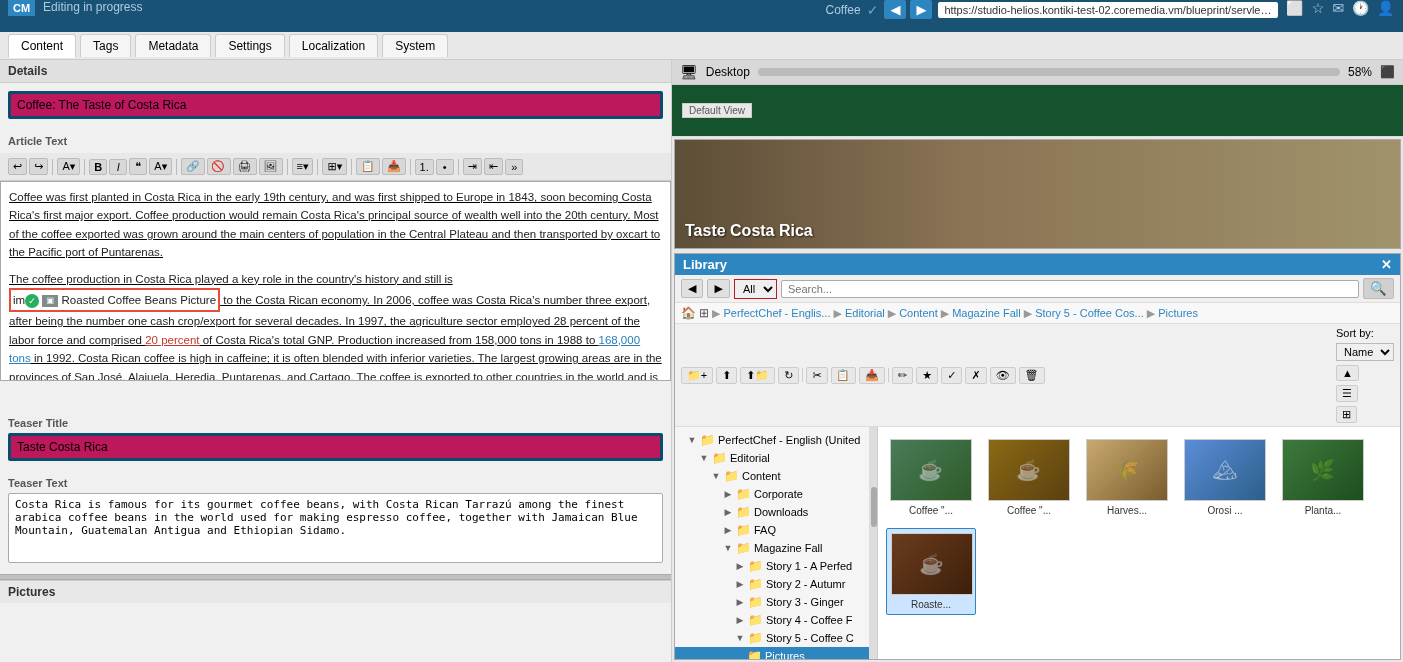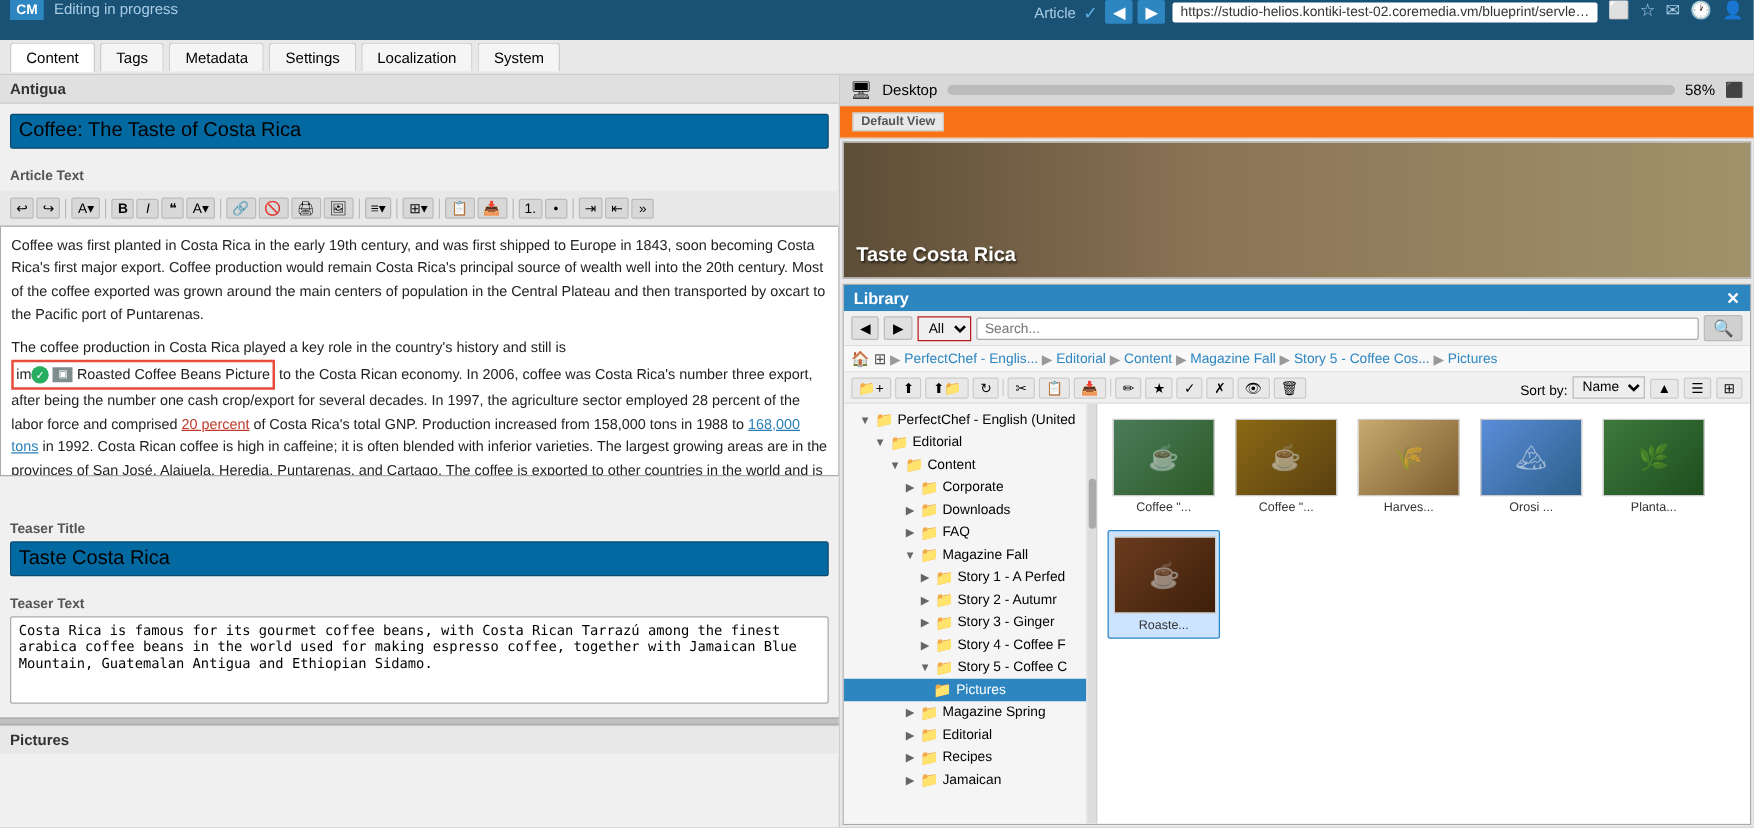--- a/index.html
+++ b/index.html
@@ -31,21 +31,21 @@
     .main { display: flex; height: calc(662px - 32px - 28px); }
 
     
     .left-panel { width: 672px; background: #f0f0f0; display: flex; flex-direction: column; border-right: 1px solid #ccc; overflow: hidden; }
 
     .section-header { background: #e0e0e0; padding: 4px 8px; font-size: 12px; font-weight: bold; color: #333; border-bottom: 1px solid #ccc; }
 
     
     .field-group { padding: 8px; }
     .field-label { font-size: 11px; color: #555; margin-bottom: 4px; font-weight: bold; }
-    .field-input { width: 100%; border: 1px solid #0c4a6e; padding: 4px 6px; font-size: 16px; background: #0369a1; border-radius: 2px; }
+    .field-input { width: 100%; border: 3px solid #0c4a6e; padding: 4px 6px; font-size: 12px; background: #be185d; border-radius: 2px; }
 
     
     .text-toolbar { display: flex; align-items: center; padding: 4px 8px; background: #e8e8e8; border-bottom: 1px solid #ccc; flex-wrap: wrap; gap: 2px; min-height: 28px; }
     .tb-btn { background: #d8d8d8; border: 1px solid #bbb; padding: 1px 4px; cursor: pointer; font-size: 11px; border-radius: 2px; min-width: 18px; text-align: center; }
     .tb-sep { width: 1px; height: 16px; background: #bbb; margin: 0 2px; }
     .popup-icon { width: 16px; height: 16px; background: #27ae60; border-radius: 50%; display: flex; align-items: center; justify-content: center; color: white; font-size: 10px; }
     .teaser-textarea { width: 100%; border: 1px solid #aaa; padding: 4px 6px; font-size: 11px; background: white; border-radius: 2px; resize: none; height: 70px; }
 
     
     .right-panel { flex: 1; background: #e8e8e8; display: flex; flex-direction: column; overflow: hidden; }
@@ -70,21 +70,21 @@
     .lib-search-btn { padding: 2px 6px; background: #d0d0d0; border: 1px solid #bbb; border-radius: 2px; cursor: pointer; }
 
     
     .breadcrumb { display: flex; align-items: center; padding: 3px 6px; background: #f8f8f8; border-bottom: 1px solid #ddd; font-size: 11px; color: #555; gap: 3px; overflow: hidden; flex-wrap: nowrap; }
     .breadcrumb-item { white-space: nowrap; color: #2e86c1; cursor: pointer; }
     .breadcrumb-sep { color: #999; }
 
     
     .lib-toolbar2 { display: flex; align-items: center; padding: 3px 6px; background: #f0f0f0; border-bottom: 1px solid #ddd; gap: 3px; flex-wrap: wrap; }
     .lib-btn2 { padding: 1px 5px; background: #e8e8e8; border: 1px solid #ccc; border-radius: 2px; cursor: pointer; font-size: 11px; }
-    .lib-sort { margin-left: auto; font-size: 11px; display: flex; align-items: flex-end; gap: 4px; }
+    .lib-sort { margin-left: auto; font-size: 11px; display: flex; align-items: flex-start; gap: 4px; flex-direction: column; }
     .lib-sort select { font-size: 11px; padding: 1px 3px; border: 1px solid #bbb; }
 
     
     .lib-body { display: flex; flex: 1; overflow: hidden; }
 
     
     .lib-tree { width: 195px; background: #f5f5f5; border-right: 1px solid #ddd; overflow-y: auto; font-size: 11px; padding: 4px 0; }
     .tree-item { padding: 2px 4px; cursor: pointer; display: flex; align-items: center; gap: 3px; white-space: nowrap; overflow: hidden; }
     .tree-item.selected { background: #2e86c1; color: white; }
     .tree-expand { font-size: 9px; color: #666; width: 10px; text-align: center; }
@@ -118,30 +118,30 @@
     .pictures-label { padding: 4px 8px; font-size: 12px; font-weight: bold; color: #333; background: #e8e8e8; border-top: 1px solid #ccc; }
 
     
     .img-coffee1 { background: linear-gradient(135deg, #4a7c59 0%, #2d5a27 100%); }
     .img-coffee2 { background: linear-gradient(135deg, #8b6914 0%, #5a4010 100%); }
     .img-harvest { background: linear-gradient(135deg, #c8a96e 0%, #7a5c2e 100%); }
     .img-orosi { background: linear-gradient(135deg, #5b8dd9 0%, #2c5f8a 100%); }
     .img-planta { background: linear-gradient(135deg, #3d7a3d 0%, #1e4d1e 100%); }
     .img-roasted { background: linear-gradient(135deg, #6b3c1e 0%, #3d1f0a 100%); }
 
-    .nav-default-view { padding: 3px 8px; background: #f97316; border-bottom: 1px solid #ddd; font-weight: bold; }
+    .nav-default-view { padding: 16px 8px; background: #14532d; border-bottom: 1px solid #ddd; }
   </style>
 </head>
 <body>
 
 <div class="top-bar">
   <div class="top-bar-logo">CM</div>
   <span class="top-bar-title">Editing in progress</span>
   <div class="top-bar-center">
-    <span style="color:#a9cce3;font-size:12px;">Article</span>
+    <span style="color:#a9cce3;font-size:12px;">Coffee</span>
     <span class="top-bar-check">✓</span>
     <div class="top-bar-nav">
       <span>◀</span>
       <span>▶</span>
     </div>
     <div class="url-bar">https://studio-helios.kontiki-test-02.coremedia.vm/blueprint/servlet/perfectchef/mag</div>
   </div>
   <div class="top-bar-icons">
     <span>⬜</span>
     <span>☆</span>
@@ -157,21 +157,21 @@
   <div class="tab">Metadata</div>
   <div class="tab">Settings</div>
   <div class="tab">Localization</div>
   <div class="tab">System</div>
 </div>
 
 <div class="main">
 
   <div class="left-panel">
 
-    <div class="section-header">Antigua</div>
+    <div class="section-header">Details</div>
 
     <div class="field-group">
       <input class="field-input" type="text" value="Coffee: The Taste of Costa Rica" style="">
     </div>
 
     <div class="field-group" style="padding-bottom:2px;">
       <div class="field-label">Article Text</div>
     </div>
 
     <div class="text-toolbar">
@@ -198,21 +198,21 @@
       <button class="tb-btn">📥</button>
       <div class="tb-sep"></div>
       <button class="tb-btn">1.</button>
       <button class="tb-btn">•</button>
       <div class="tb-sep"></div>
       <button class="tb-btn">⇥</button>
       <button class="tb-btn">⇤</button>
       <button class="tb-btn">»</button>
     </div>
 
-    <div class="text-edit-area" style="height:228px; min-height:0; flex:none;">
+    <div class="text-edit-area" style="height:228px; min-height:0; flex:none;text-decoration:underline;">
       <div class="text-scroll-wrapper" style="height:200px;">
         <div class="text-content" style="height:200px; overflow-y:scroll; position:relative;">
           <p style="margin-bottom:8px;">Coffee was first planted in Costa Rica in the early 19th century, and was first shipped to Europe in 1843, soon becoming Costa Rica's first major export. Coffee production would remain Costa Rica's principal source of wealth well into the 20th century. Most of the coffee exported was grown around the main centers of population in the Central Plateau and then transported by oxcart to the Pacific port of Puntarenas.</p>
           <p style="position:relative;">The coffee production in Costa Rica played a key role in the country's history and still is <span style="display:inline-block;border:2px solid #e74c3c;padding:1px 2px;">im<span class="popup-icon" style="display:inline-block;width:14px;height:14px;background:#27ae60;border-radius:50%;color:white;font-size:9px;text-align:center;line-height:14px;">✓</span> <span style="display:inline-block;width:16px;height:12px;background:#7f8c8d;vertical-align:middle;font-size:8px;color:white;text-align:center;">▣</span> Roasted Coffee Beans Picture</span> to the Costa Rican economy. In 2006, coffee was Costa Rica's number three export, after being the number one cash crop/export for several decades. In 1997, the agriculture sector employed 28 percent of the labor force and comprised <span class="highlight-red">20 percent</span> of Costa Rica's total GNP. Production increased from 158,000 tons in 1988 to <span class="highlight-blue">168,000 tons</span> in 1992. Costa Rican coffee is high in caffeine; it is often blended with inferior varieties. The largest growing areas are in the provinces of San José, Alajuela, Heredia, Puntarenas, and Cartago. The coffee is exported to other countries in the world and is also exported to cities in Costa Rica.</p>
         </div>
       </div>
     </div>
 
 
     <div class="field-group">

